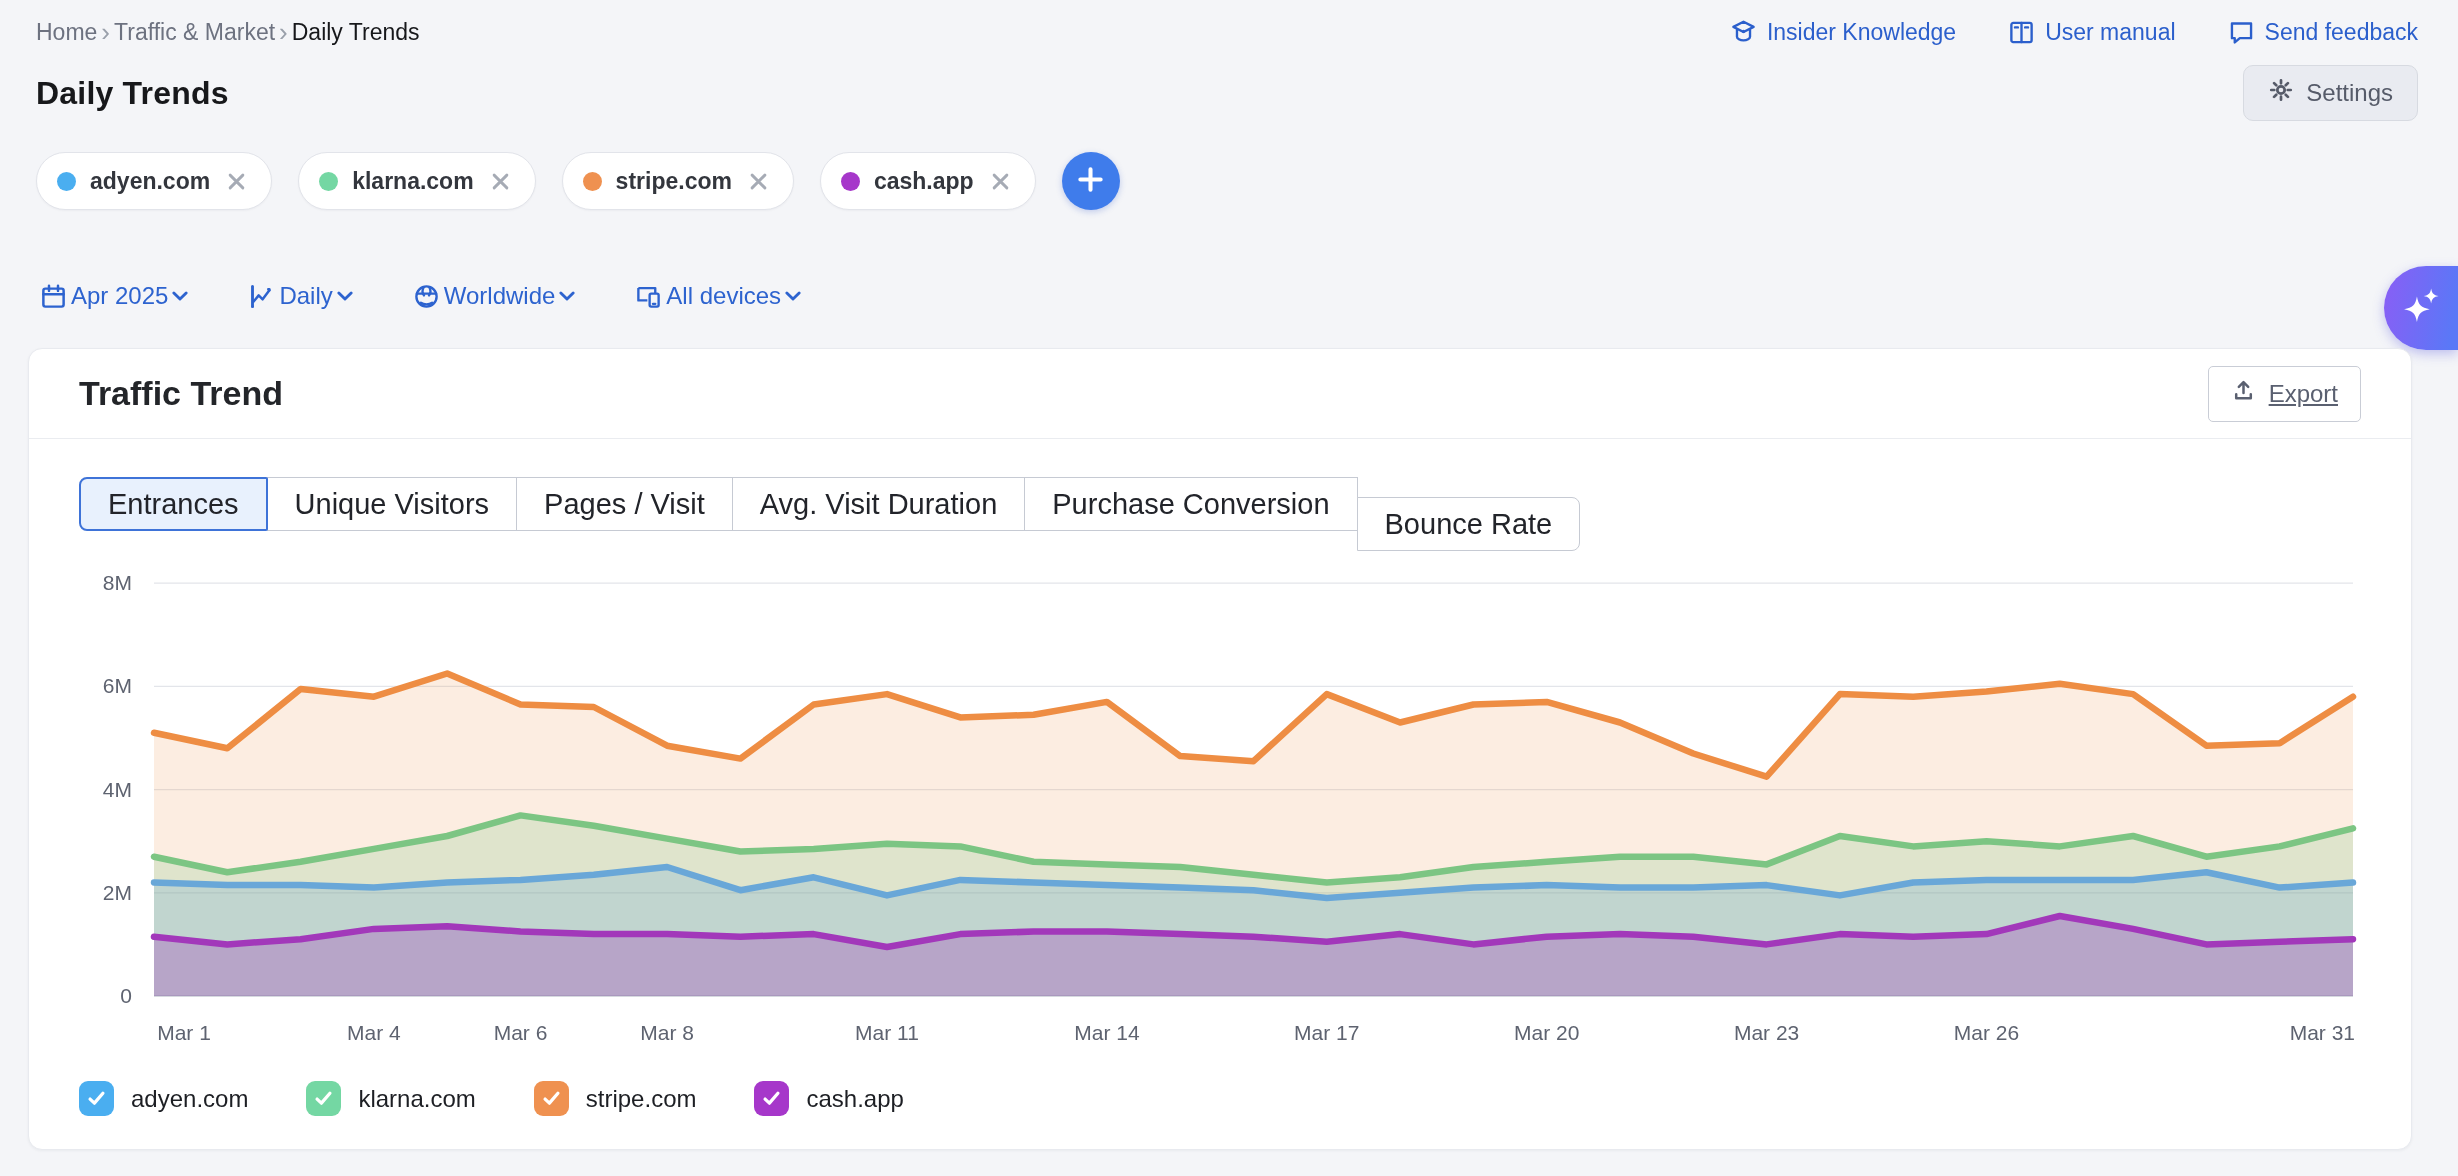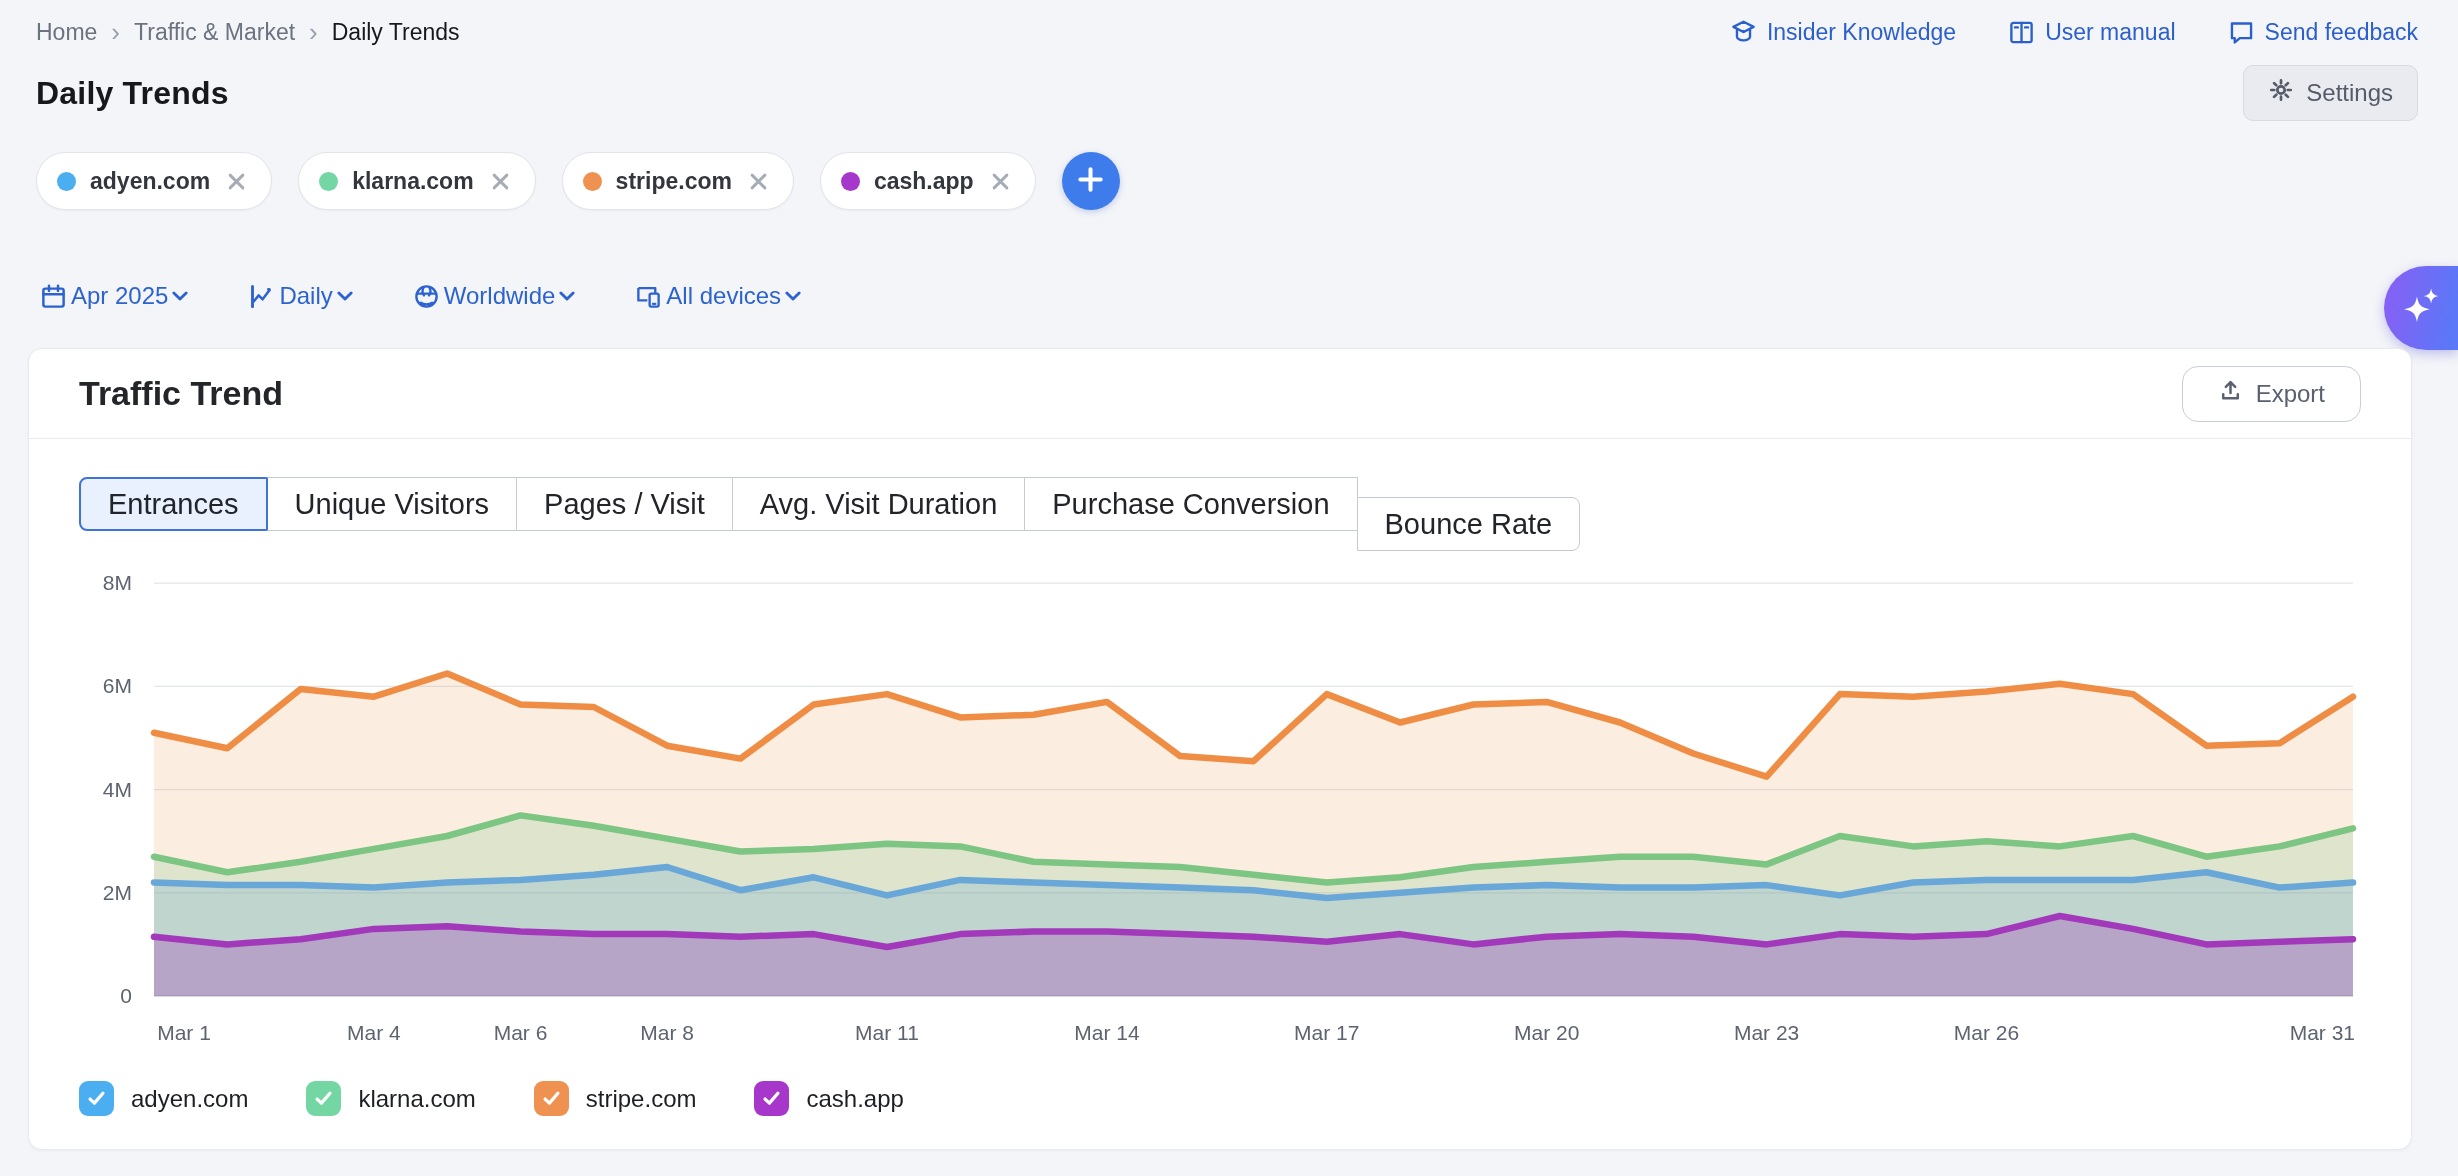--- a/index.html
+++ b/index.html
@@ -3,21 +3,21 @@
 <meta charset="utf-8">
 <style>
   * { margin:0; padding:0; box-sizing:border-box; }
   html,body { background:#f4f5f8; }
   body { font-family:"Liberation Sans","DejaVu Sans",sans-serif; color:#1c1e21; }
   .page { position:relative; width:2458px; height:1176px; background:#f4f5f8; overflow:hidden; }
 
   
   .topbar { position:absolute; top:10px; left:36px; right:40px; height:44px;
             display:flex; align-items:center; justify-content:space-between; }
-  .breadcrumb { display:flex; align-items:center; gap:14px; font-size:23px; }
+  .breadcrumb { display:flex; align-items:center; gap:4px; font-size:23px; }
   .crumb { color:#6d7280; cursor:pointer; }
   .crumb.current { color:#17181b; cursor:default; }
   .crumb-sep { color:#9aa0ab; font-size:26px; line-height:1; }
   .toplinks { display:flex; align-items:center; gap:52px; }
   .toplink { display:flex; align-items:center; gap:10px; color:#2b5fcc; font-size:23px; font-weight:500; cursor:pointer; }
   .toplink svg { display:block; }
 
   
   .title-row { position:absolute; top:62px; left:36px; right:40px; height:62px;
                display:flex; align-items:center; justify-content:space-between; }
@@ -48,23 +48,23 @@
             display:flex; align-items:center; justify-content:center; cursor:pointer;
             box-shadow:0 4px 12px rgba(90,90,220,.35); }
 
   
   .card { position:absolute; top:348px; left:28px; width:2384px; height:802px;
           background:#ffffff; border:1px solid #e8eaef; border-radius:14px;
           box-shadow:0 1px 3px rgba(25,30,50,.05); }
   .card-header { height:90px; padding:0 24px 0 50px; display:flex; align-items:center;
                  justify-content:space-between; border-bottom:1px solid #eaecf0; }
   .card-title { font-size:34px; font-weight:700; color:#232529; }
-  .export-btn { display:flex; align-items:center; gap:13px; height:56px; padding:0 35px;
-                background:#fff; border:1px solid #c9cdd6; border-radius:16px;
-                color:#5a6070; font-size:24px; cursor:pointer; margin-right:26px; }
+  .export-btn { display:flex; align-items:center; gap:13px; height:56px; padding:0 22px;
+                background:#fff; border:1px solid #c9cdd6; border-radius:5px;
+                color:#5a6070; font-size:24px; cursor:pointer; margin-right:26px;text-decoration:underline; }
 
   
   .tabs { position:absolute; top:128px; left:50px; display:flex; }
   .tab { height:54px; display:flex; align-items:center; padding:0 27px; background:#fff;
          border:1px solid #c6cad3; margin-left:-1px; font-size:29px; color:#22242a; cursor:pointer;
          position:relative; }
   .tab:first-child { margin-left:0; border-radius:8px 0 0 8px; }
   .tab:last-child { border-radius:0 8px 8px 0;margin-top:20px; }
   .tab.active { background:#e8f1fd; border:2px solid #3e73d8; border-radius:8px 2px 2px 8px; z-index:2; }
 

